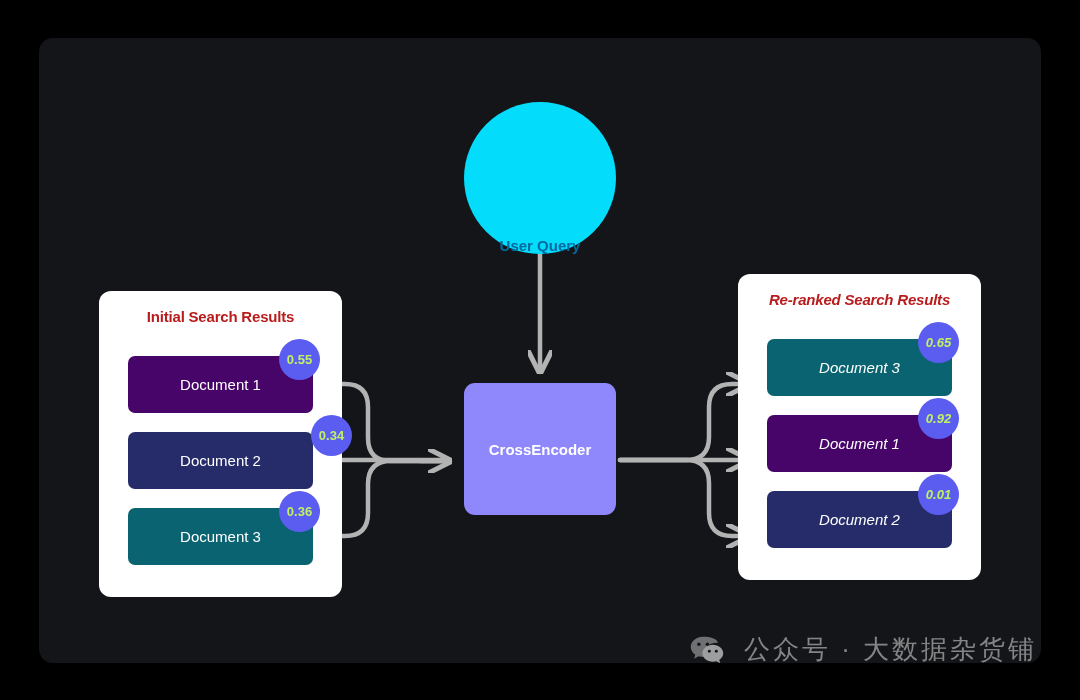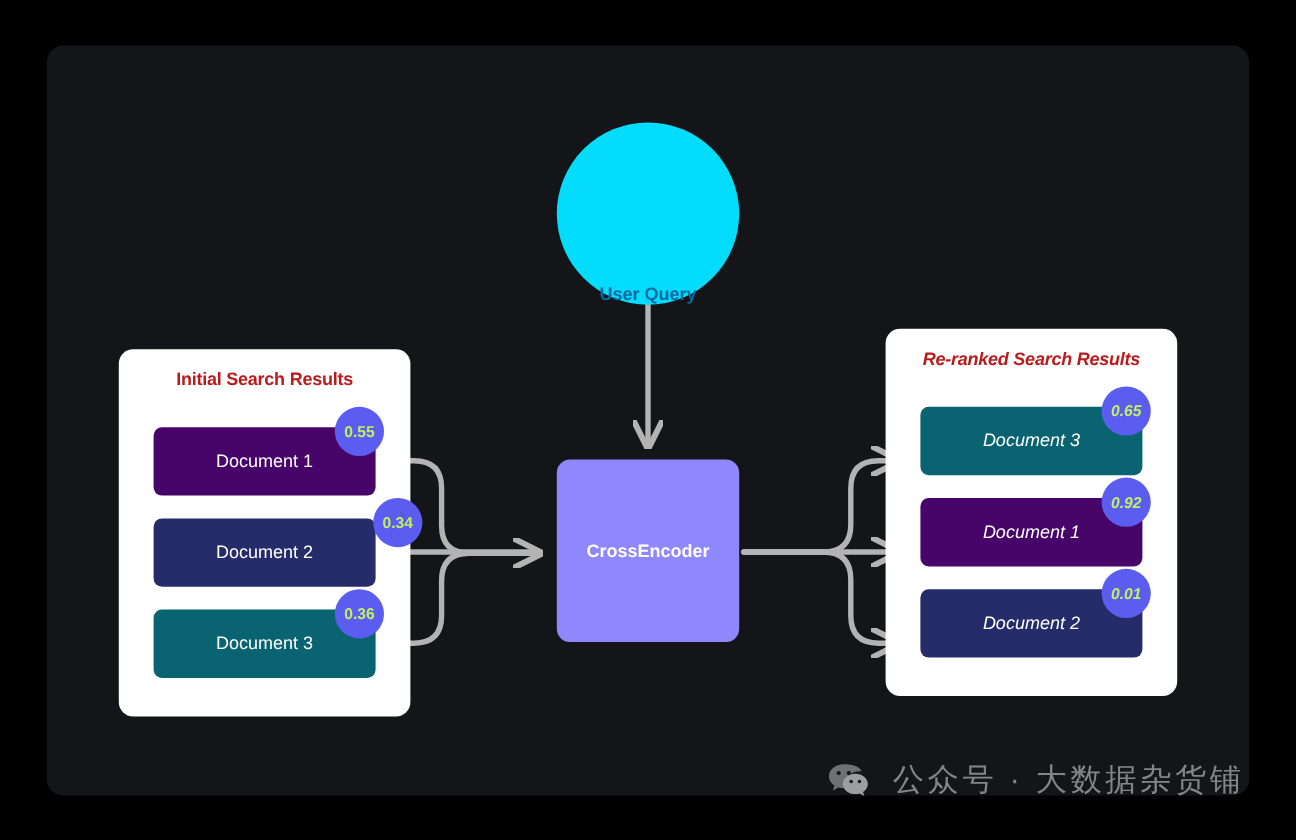--- a/index.html
+++ b/index.html
@@ -113,21 +113,21 @@
     font-size: 15px;
     font-weight: bold;
   }
 
   
   #cross-encoder {
     position: absolute;
     left: 464px;
     top: 383px;
     width: 152px;
-    height: 152px;
+    height: 132px;
     border-radius: 11px;
     background: #8f88fc;
     display: flex;
     align-items: center;
     justify-content: center;
     color: #ffffff;
     font-size: 15px;
     font-weight: bold;
   }
 

